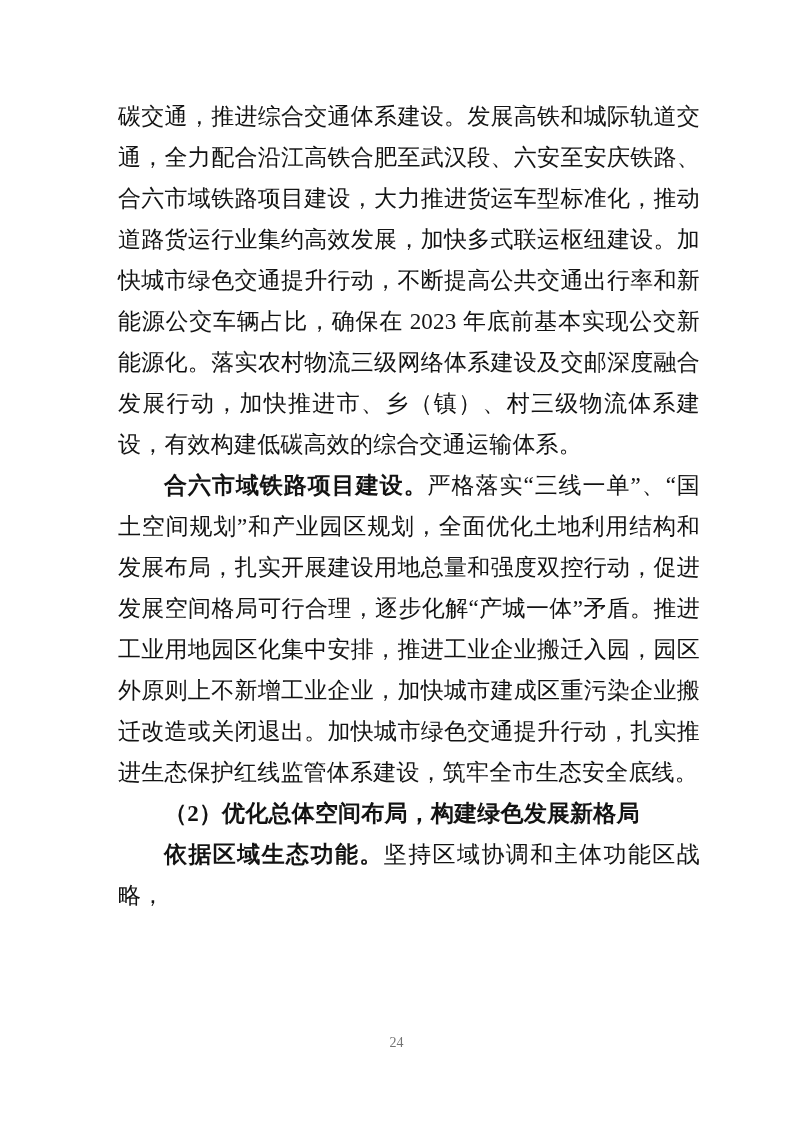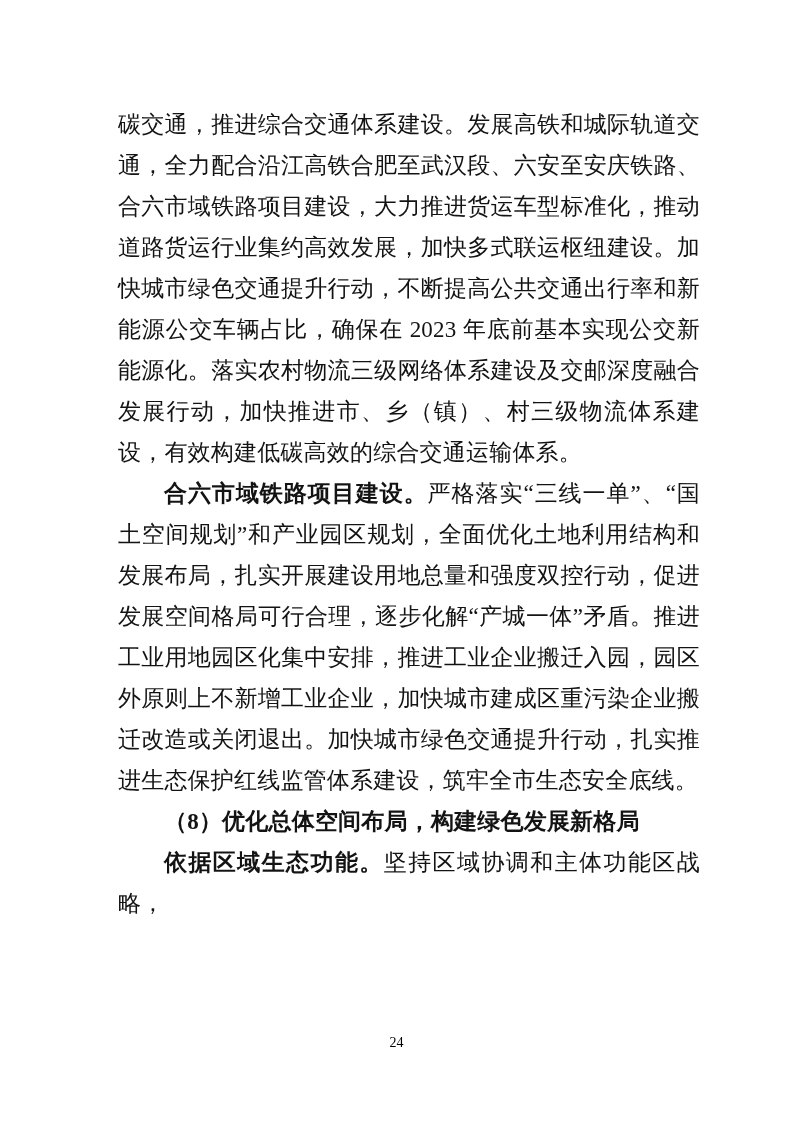--- a/index.html
+++ b/index.html
@@ -12,21 +12,21 @@
     width: 793px;
     height: 1122px;
     background: #ffffff;
     overflow: hidden;
     font-family: "Liberation Serif", "DejaVu Serif", serif;
     color: #131313;
   }
   .text-block {
     position: absolute;
     left: 118px;
-    top: 104px;
+    top: 96px;
     width: 582px;
   }
   .para {
     margin: 0;
     font-size: 23px;
     line-height: 41px;
     text-align: justify;
     text-justify: inter-character;
     text-indent: 2em;
     letter-spacing: 0.2px;
@@ -42,34 +42,34 @@
   }
   .footer {
     position: absolute;
     left: 0;
     top: 1033px;
     width: 100%;
     text-align: center;
   }
   .page-number {
     font-size: 14px;
-    color: #000000;
+    color: #737373;
   }
 </style>
 </head>
 <body>
 
 <div class="page">
   <div class="text-block">
 
     <p class="para flush"><span>碳交通，推进综合交通体系建设。发展高铁和城际轨道交通，全力配合沿江高铁合肥至武汉段、六安至安庆铁路、合六市域铁路项目建设，大力推进货运车型标准化，推动道路货运行业集约高效发展，加快多式联运枢纽建设。加快城市绿色交通提升行动，不断提高公共交通出行率和新能源公交车辆占比，确保在 2023 年底前基本实现公交新能源化。落实农村物流三级网络体系建设及交邮深度融合发展行动，加快推进市、乡（镇）、村三级物流体系建设，有效构建低碳高效的综合交通运输体系。</span></p>
 
     <p class="para"><span class="lead">合六市域铁路项目建设。</span><span>严格落实“三线一单”、“国土空间规划”和产业园区规划，全面优化土地利用结构和发展布局，扎实开展建设用地总量和强度双控行动，促进发展空间格局可行合理，逐步化解“产城一体”矛盾。推进工业用地园区化集中安排，推进工业企业搬迁入园，园区外原则上不新增工业企业，加快城市建成区重污染企业搬迁改造或关闭退出。加快城市绿色交通提升行动，扎实推进生态保护红线监管体系建设，筑牢全市生态安全底线。</span></p>
 
-    <p class="para heading"><span>（8）优化总体空间布局，构建绿色发展新格局</span></p>
+    <p class="para heading"><span>（2）优化总体空间布局，构建绿色发展新格局</span></p>
 
 
     <p class="para"><span class="lead">依据区域生态功能。</span><span>坚持区域协调和主体功能区战略，</span></p>
 
   </div>
 
   <div class="footer">
     <span class="page-number">24</span>
   </div>
 </div>

